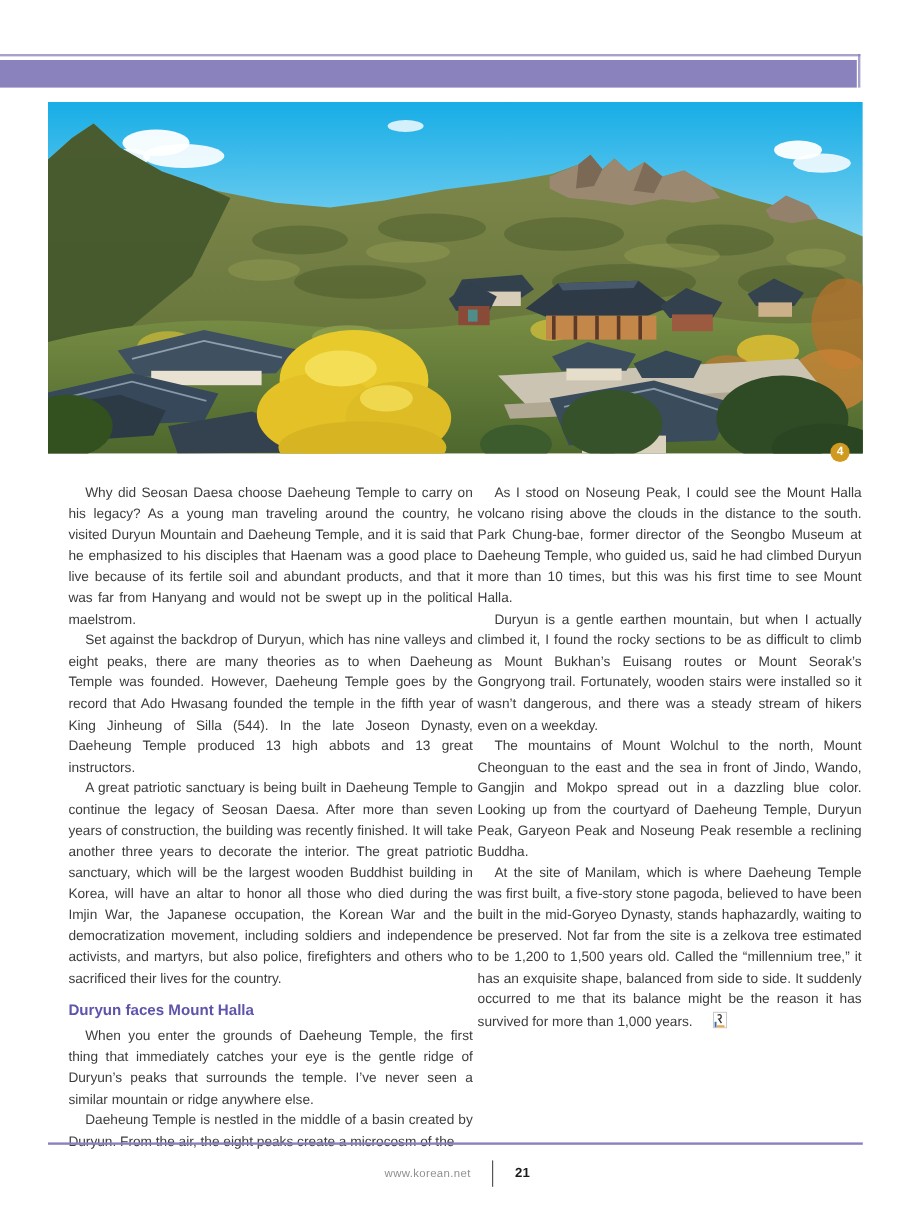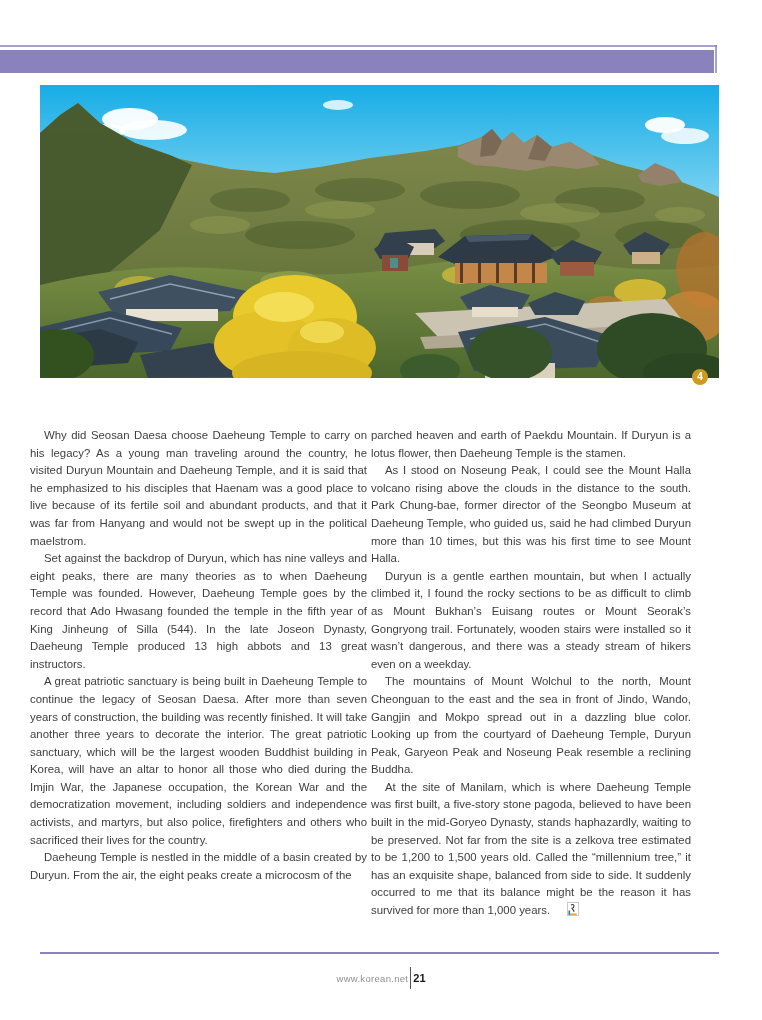--- a/index.html
+++ b/index.html
@@ -21,35 +21,35 @@
   
   .photo-frame{position:absolute;left:40px;top:85px;width:679px;height:293px;}
   .photo-frame svg{display:block;width:100%;height:100%;}
   .photo-badge{
     position:absolute;right:11px;bottom:-7px;width:16px;height:16px;border-radius:50%;
     background:var(--badge-gold);color:#fff;font-size:10px;font-weight:bold;
     display:flex;align-items:center;justify-content:center;line-height:1;
   }
 
   
-  .article{position:absolute;left:30px;top:403px;width:677px;display:flex;gap:4px;margin-top:24px;}
+  .article{position:absolute;left:57px;top:403px;width:677px;display:flex;gap:4px;}
   .col{color:#3d3d3d;font-size:11.4px;line-height:17.6px;}
   .col-left{width:337px;}
   .col-right{width:320px;}
   .col p{margin:0;text-align:justify;text-indent:14px;}
   .col p.no-indent{text-indent:0;}
   .section-heading{
     font-size:12.6px;font-weight:bold;color:var(--heading-purple);
     margin:9px 0 4px 0;text-indent:0;
   }
   .end-icon{display:inline-block;width:12px;height:14px;vertical-align:-2px;margin-left:3px;}
 
   
   .footer-rule{position:absolute;left:40px;top:952px;width:679px;height:2px;background:var(--accent-purple);}
-  .footer{position:absolute;left:0;top:967px;width:762px;display:flex;align-items:center;justify-content:center;gap:2px;}
+  .footer{position:absolute;left:0;top:967px;width:762px;display:flex;align-items:center;justify-content:center;gap:18px;}
   .footer-site{font-size:9.5px;color:#8f8f8f;letter-spacing:.3px;}
   .footer-divider{width:1px;height:22px;background:#555;}
   .footer-page{font-size:11px;font-weight:bold;color:#1a1a1a;}
 </style>
 </head>
 <body>
 
 <div class="hdr-rule"></div>
 <div class="hdr-bar"></div>
 <div class="hdr-rule-v"></div>
@@ -185,24 +185,25 @@
     <ellipse cx="390" cy="285" rx="30" ry="16" fill="#3c5c2e"></ellipse>
   </svg>
   <div class="photo-badge">4</div>
 </div>
 
 <div class="article">
   <div class="col col-left">
     <p>Why did Seosan Daesa choose Daeheung Temple to carry on his legacy? As a young man traveling around the country, he visited Duryun Mountain and Daeheung Temple, and it is said that he emphasized to his disciples that Haenam was a good place to live because of its fertile soil and abundant products, and that it was far from Hanyang and would not be swept up in the political maelstrom.</p>
     <p>Set against the backdrop of Duryun, which has nine valleys and eight peaks, there are many theories as to when Daeheung Temple was founded. However, Daeheung Temple goes by the record that Ado Hwasang founded the temple in the fifth year of King Jinheung of Silla (544). In the late Joseon Dynasty, Daeheung Temple produced 13 high abbots and 13 great instructors.</p>
     <p>A great patriotic sanctuary is being built in Daeheung Temple to continue the legacy of Seosan Daesa. After more than seven years of construction, the building was recently finished. It will take another three years to decorate the interior. The great patriotic sanctuary, which will be the largest wooden Buddhist building in Korea, will have an altar to honor all those who died during the Imjin War, the Japanese occupation, the Korean War and the democratization movement, including soldiers and independence activists, and martyrs, but also police, firefighters and others who sacrificed their lives for the country.</p>
+    <h3 class="section-heading">Duryun faces Mount Halla</h3>
+    <p>When you enter the grounds of Daeheung Temple, the first thing that immediately catches your eye is the gentle ridge of Duryun’s peaks that surrounds the temple. I’ve never seen a similar mountain or ridge anywhere else.</p>
     <p>Daeheung Temple is nestled in the middle of a basin created by Duryun. From the air, the eight peaks create a microcosm of the</p>
   </div>
   <div class="col col-right">
-    <p class="no-indent">parched heaven and earth of Paekdu Mountain. If Duryun is a lotus flower, then Daeheung Temple is the stamen.</p>
     <p>As I stood on Noseung Peak, I could see the Mount Halla volcano rising above the clouds in the distance to the south. Park Chung-bae, former director of the Seongbo Museum at Daeheung Temple, who guided us, said he had climbed Duryun more than 10 times, but this was his first time to see Mount Halla.</p>
     <p>Duryun is a gentle earthen mountain, but when I actually climbed it, I found the rocky sections to be as difficult to climb as Mount Bukhan’s Euisang routes or Mount Seorak’s Gongryong trail. Fortunately, wooden stairs were installed so it wasn’t dangerous, and there was a steady stream of hikers even on a weekday.</p>
     <p>The mountains of Mount Wolchul to the north, Mount Cheonguan to the east and the sea in front of Jindo, Wando, Gangjin and Mokpo spread out in a dazzling blue color. Looking up from the courtyard of Daeheung Temple, Duryun Peak, Garyeon Peak and Noseung Peak resemble a reclining Buddha.</p>
     <p><span>At the site of Manilam, which is where Daeheung Temple was first built, a five-story stone pagoda, believed to have been built in the mid-Goryeo Dynasty, stands haphazardly, waiting to be preserved. Not far from the site is a zelkova tree estimated to be 1,200 to 1,500 years old. Called the “millennium tree,” it has an exquisite shape, balanced from side to side. It suddenly occurred to me that its balance might be the reason it has survived for more than 1,000 years.</span><span class="end-icon"><svg viewBox="0 0 12 14" width="12" height="14">
             <rect x="0.5" y="0.5" width="11" height="13" fill="#ffffff" stroke="#c8c8c8"></rect>
             <rect x="1.5" y="8.5" width="1.6" height="4.5" fill="#2e6fb7"></rect>
             <rect x="3.2" y="11.4" width="6.5" height="1.6" fill="#f0a63c"></rect>
             <path d="M4,3 q3,-1.2 3,1 q0,2 -2,2.2 l2.2,3.4" stroke="#333333" fill="none" stroke-width="1.1"></path>
           </svg></span></p>
   </div>

